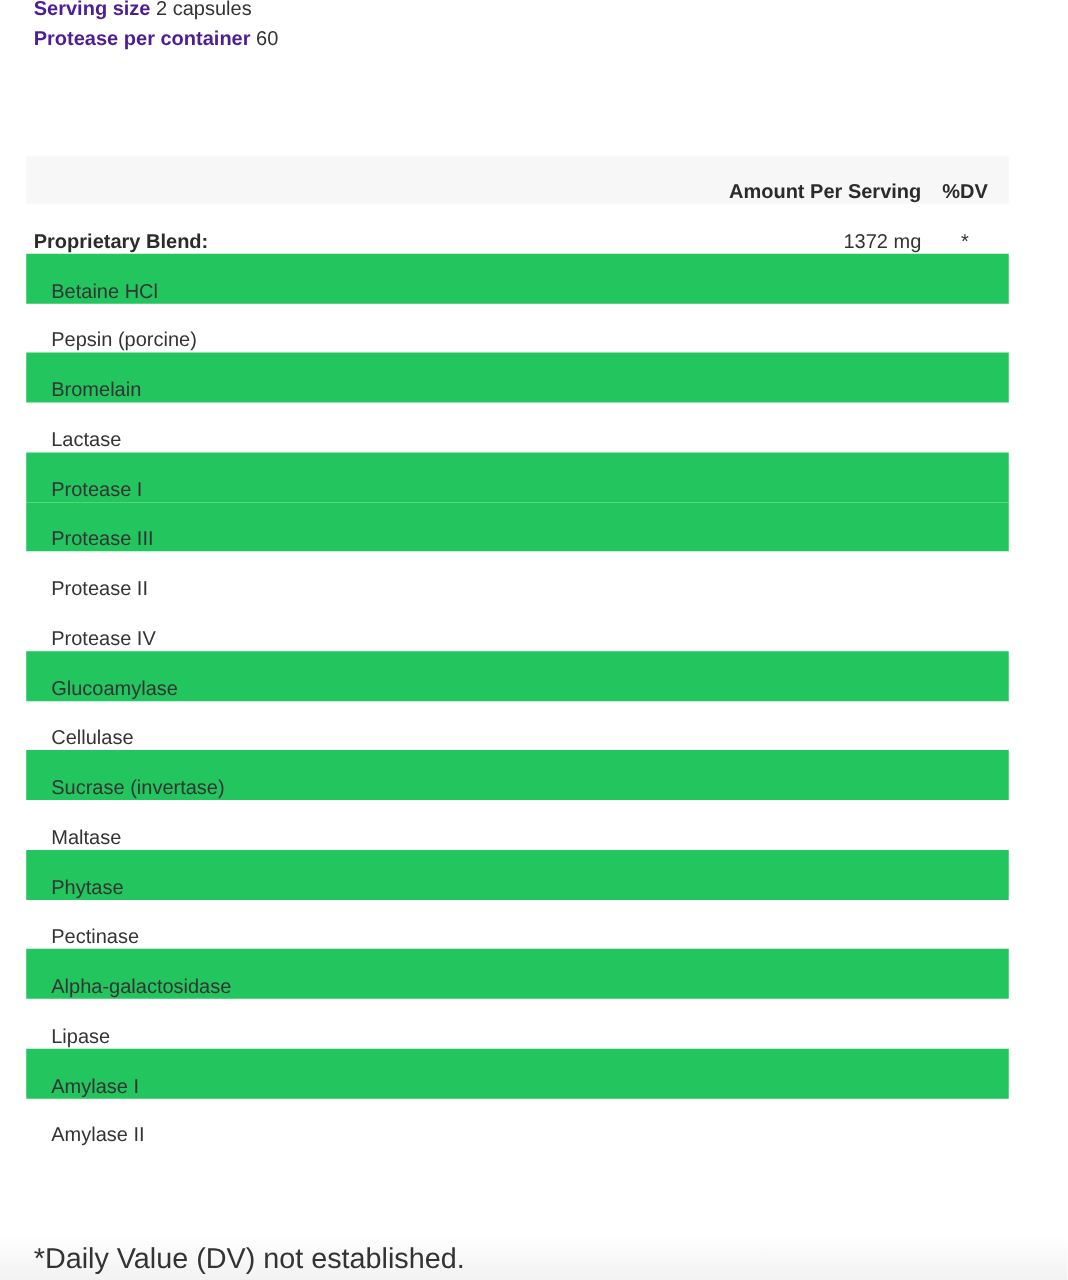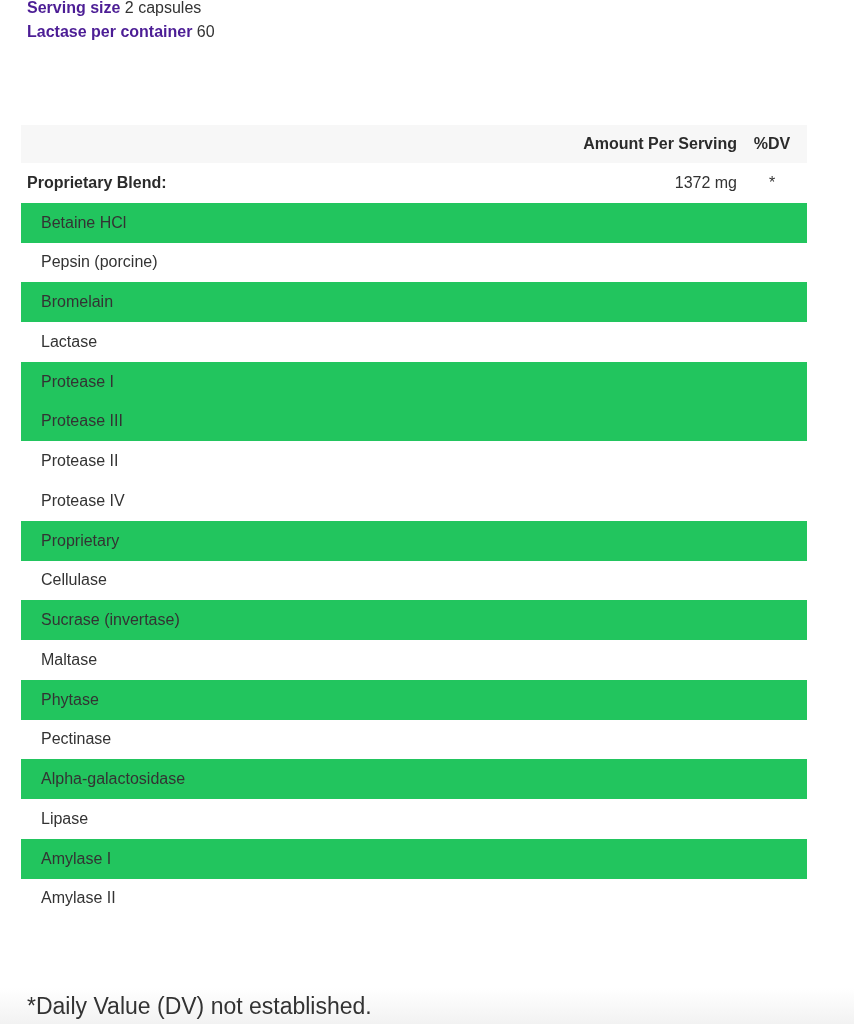--- a/index.html
+++ b/index.html
@@ -27,21 +27,21 @@
     color: #4c1d95;
   }
   .panel {
     position: absolute;
     top: 125px;
     left: 21px;
     width: 786px;
   }
   .row {
     display: flex;
-    align-items: center;
+    align-items: flex-end;
     height: 39.75px;
     font-size: 16px;
   }
   .row.header-row {
     height: 38px;
     background: #f7f7f7;
     font-weight: 700;
     color: #2b2b2b;
   }
   .stripe {
@@ -91,21 +91,21 @@
 </style>
 </head>
 <body>
 
 <div class="serving-info">
   <div>
     <span class="label">Serving size</span>
     <span>2 capsules</span>
   </div>
   <div>
-    <span class="label">Lactase per container</span>
+    <span class="label">Protease per container</span>
     <span>60</span>
   </div>
 </div>
 
 <div class="panel">
   <div class="row header-row">
     <span class="col-name"></span>
     <span class="col-amount">Amount Per Serving</span>
     <span class="col-dv">%DV</span>
   </div>
@@ -133,21 +133,21 @@
       <div class="row ingredient-row stripe">
         <span class="col-name indent">Protease III</span>
       </div>
       <div class="row ingredient-row">
         <span class="col-name indent">Protease II</span>
       </div>
       <div class="row ingredient-row">
         <span class="col-name indent">Protease IV</span>
       </div>
       <div class="row ingredient-row stripe">
-        <span class="col-name indent">Proprietary</span>
+        <span class="col-name indent">Glucoamylase</span>
       </div>
       <div class="row ingredient-row">
         <span class="col-name indent">Cellulase</span>
       </div>
       <div class="row ingredient-row stripe">
         <span class="col-name indent">Sucrase (invertase)</span>
       </div>
       <div class="row ingredient-row">
         <span class="col-name indent">Maltase</span>
       </div>

